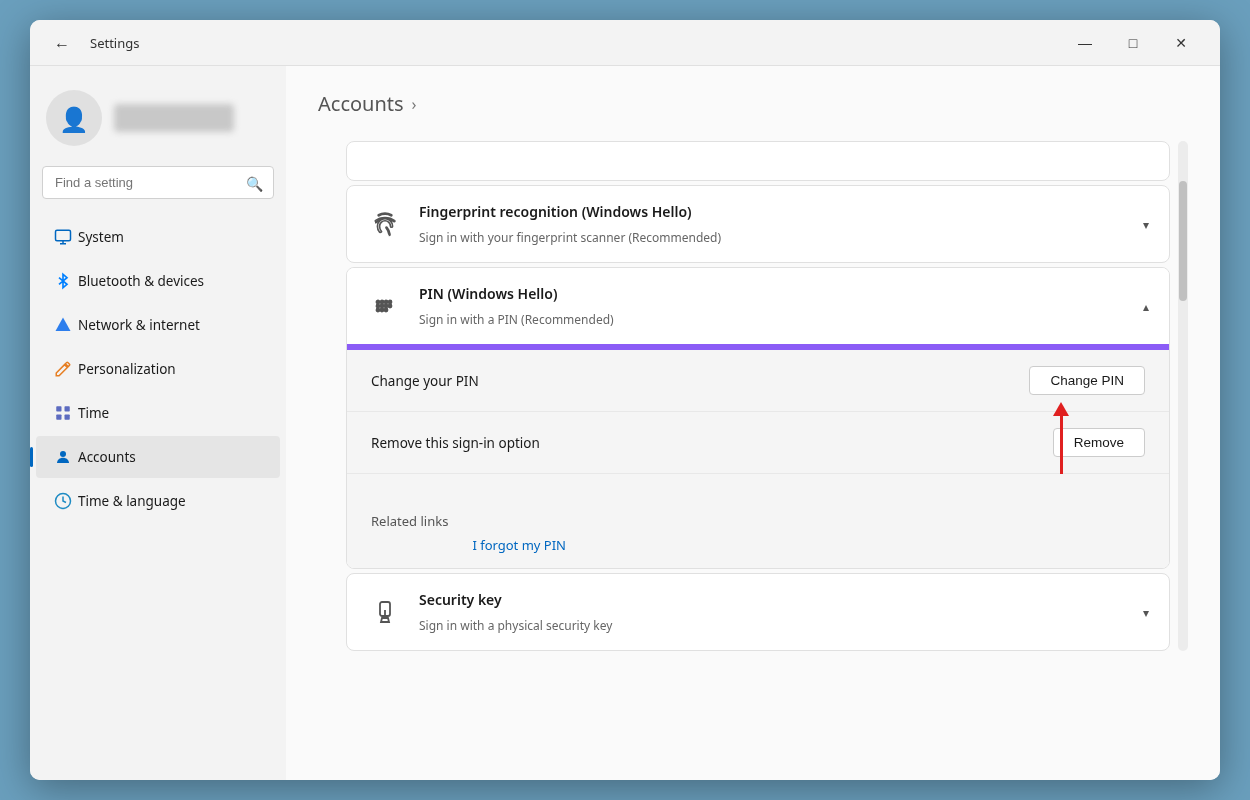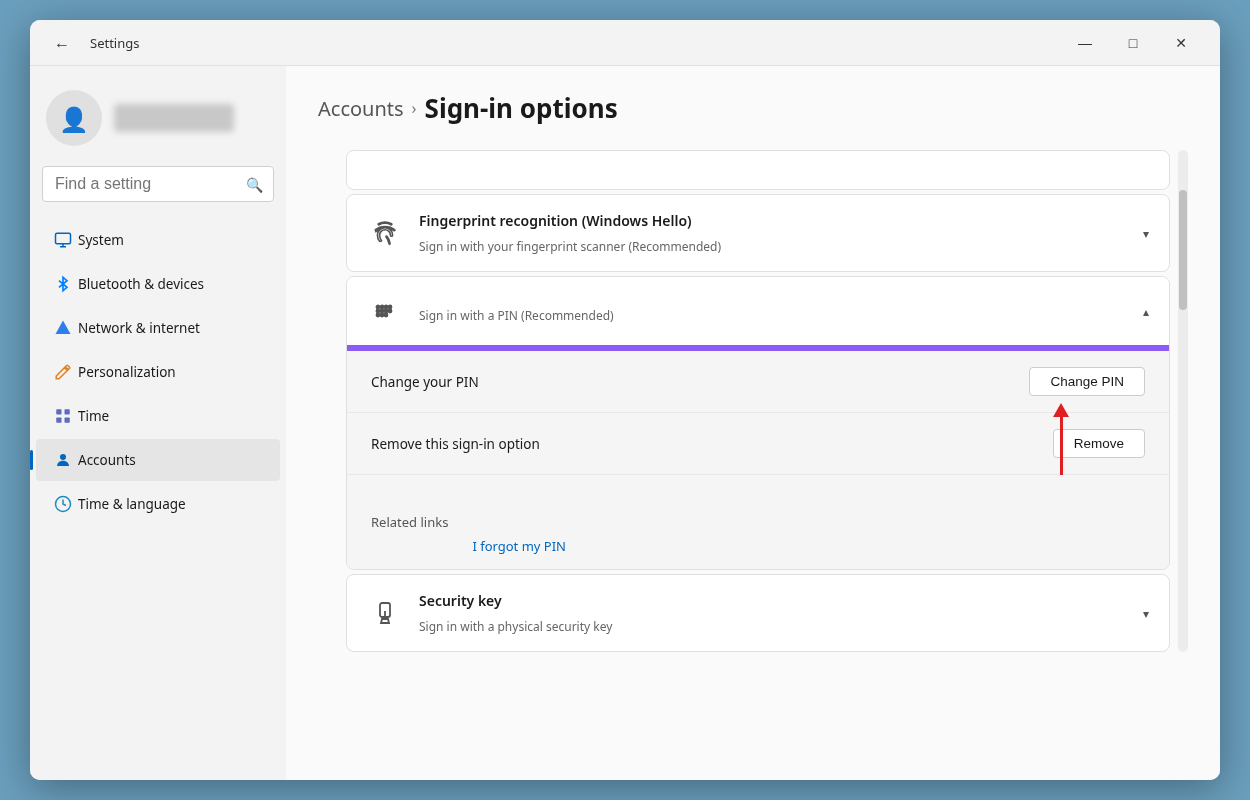--- a/index.html
+++ b/index.html
@@ -108,21 +108,21 @@
     .search-box {
       margin: 0 12px 16px;
       position: relative;
     }
     .search-input {
       width: 100%;
       padding: 8px 36px 8px 12px;
       border: 1px solid #d0d0d0;
       border-radius: 4px;
       background: white;
-      font-size: 16px;
+      font-size: 13px;
       color: #333;
       outline: none;
     }
     .search-icon-wrap {
       position: absolute;
       right: 10px;
       top: 50%;
       transform: translateY(-50%);
       color: #555;
       font-size: 14px;
@@ -444,21 +444,20 @@
         </div>
         <span>Time &amp; language</span>
       </div>
     </div>
 
     <div class="main">
 
       <div class="breadcrumb">
         <a class="breadcrumb-link">Accounts</a>
         <span class="breadcrumb-sep">›</span>
-        <span class="breadcrumb-current">Sign-in options</span>
       </div>
 
       <div class="scrollbar-area">
         <div class="settings-list">
 
           <div class="partial-card"></div>
 
           <div class="setting-card">
             <div class="setting-header">
               <div class="setting-icon">
@@ -485,20 +484,21 @@
                   <circle cx="5" cy="8" r="1.5" fill="#555"></circle>
                   <circle cx="9" cy="8" r="1.5" fill="#555"></circle>
                   <circle cx="13" cy="8" r="1.5" fill="#555"></circle>
                   <circle cx="17" cy="8" r="1.5" fill="#555"></circle>
                   <circle cx="5" cy="16" r="1.5" fill="#555"></circle>
                   <circle cx="9" cy="16" r="1.5" fill="#555"></circle>
                   <circle cx="13" cy="16" r="1.5" fill="#555"></circle>
                 </svg>
               </div>
               <div class="setting-text">
+                <div class="setting-title">PIN (Windows Hello)</div>
                 <div class="setting-desc">Sign in with a PIN (Recommended)</div>
               </div>
               <div class="setting-chevron">▴</div>
             </div>
             <div class="pin-body">
 
               <div class="pin-row">
                 <span class="pin-row-label">Change your PIN</span>
                 <button class="pin-btn">Change PIN</button>
               </div>

